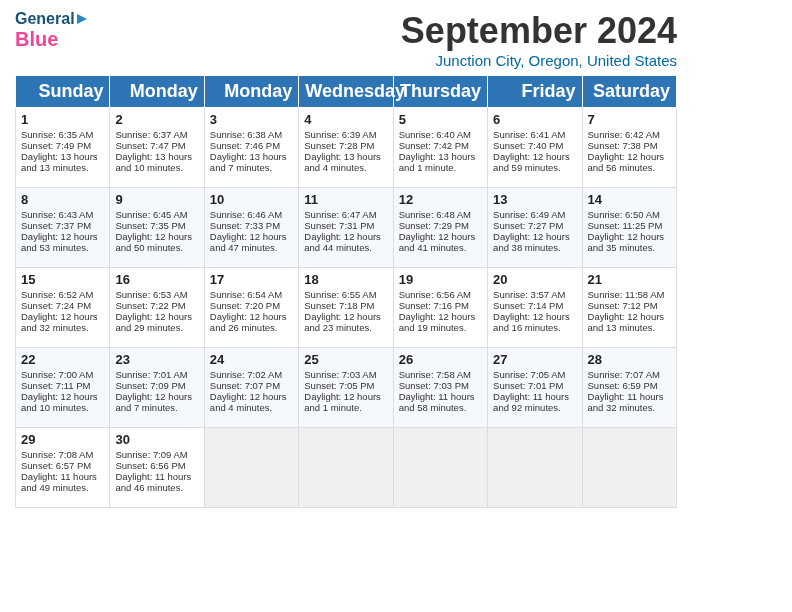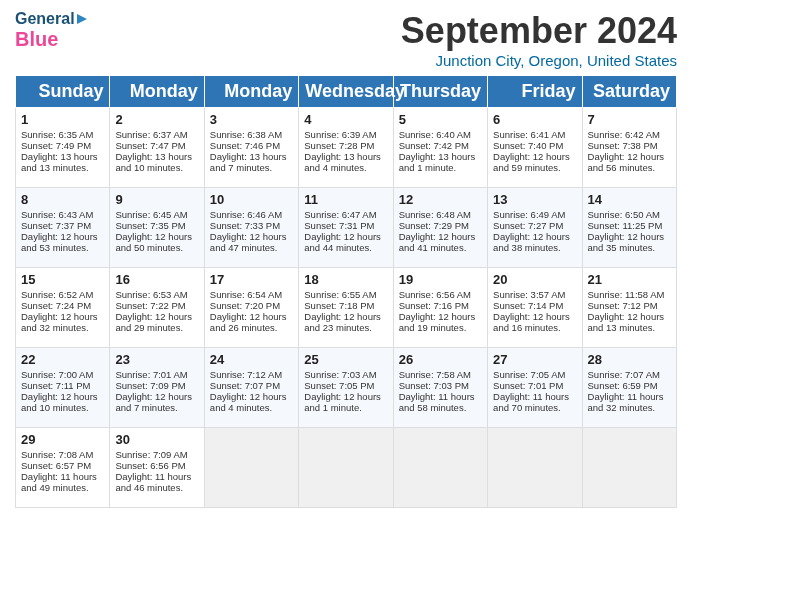--- a/index.html
+++ b/index.html
@@ -286,21 +286,21 @@
           </td>
           <td>
             <span class="day-num">23</span>
             <div>Sunrise: 7:01 AM</div>
             <div>Sunset: 7:09 PM</div>
             <div>Daylight: 12 hours</div>
             <div>and 7 minutes.</div>
           </td>
           <td>
             <span class="day-num">24</span>
-            <div>Sunrise: 7:12 AM</div>
+            <div>Sunrise: 7:02 AM</div>
             <div>Sunset: 7:07 PM</div>
             <div>Daylight: 12 hours</div>
             <div>and 4 minutes.</div>
           </td>
           <td>
             <span class="day-num">25</span>
             <div>Sunrise: 7:03 AM</div>
             <div>Sunset: 7:05 PM</div>
             <div>Daylight: 12 hours</div>
             <div>and 1 minute.</div>
@@ -310,21 +310,21 @@
             <div>Sunrise: 7:58 AM</div>
             <div>Sunset: 7:03 PM</div>
             <div>Daylight: 11 hours</div>
             <div>and 58 minutes.</div>
           </td>
           <td>
             <span class="day-num">27</span>
             <div>Sunrise: 7:05 AM</div>
             <div>Sunset: 7:01 PM</div>
             <div>Daylight: 11 hours</div>
-            <div>and 70 minutes.</div>
+            <div>and 92 minutes.</div>
           </td>
           <td>
             <span class="day-num">28</span>
             <div>Sunrise: 7:07 AM</div>
             <div>Sunset: 6:59 PM</div>
             <div>Daylight: 11 hours</div>
             <div>and 32 minutes.</div>
           </td>
         </tr>
         <tr>

